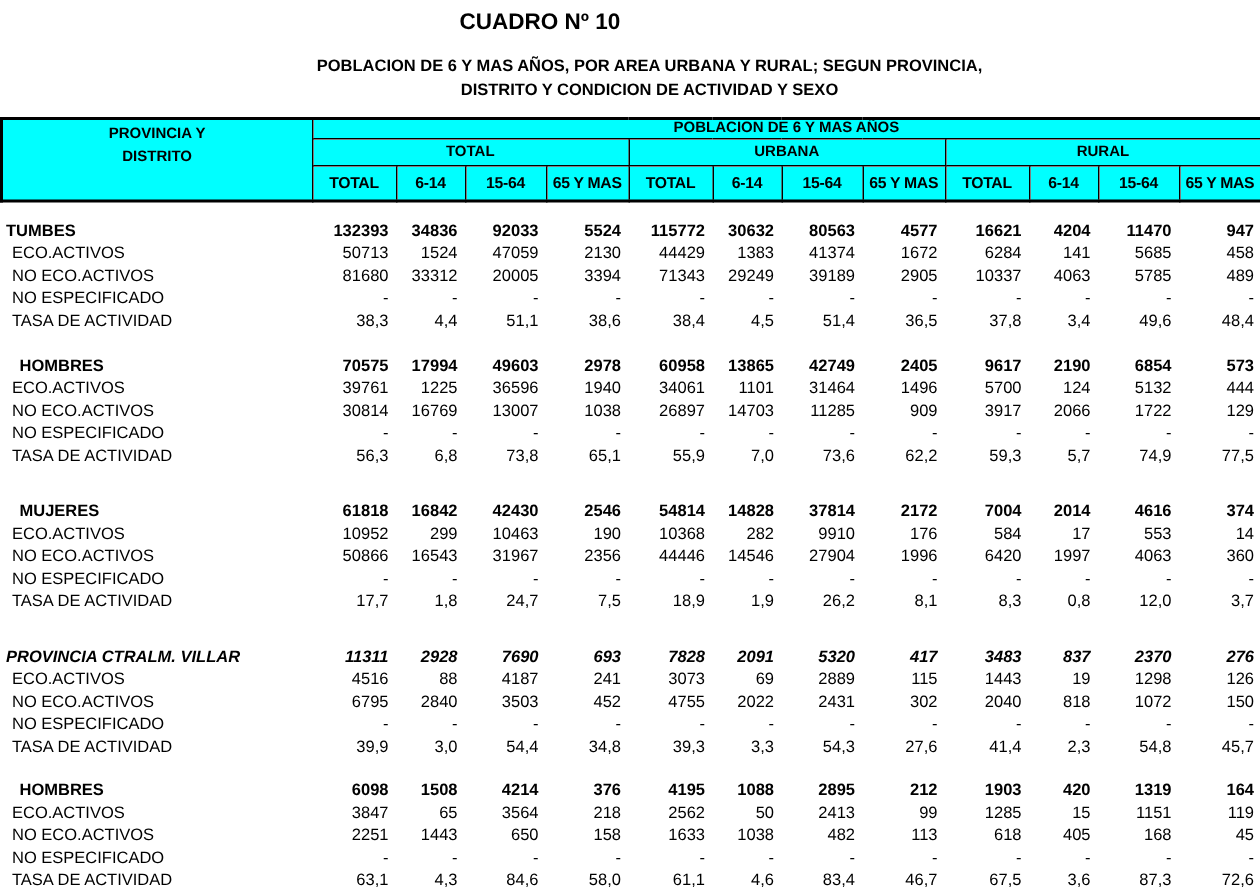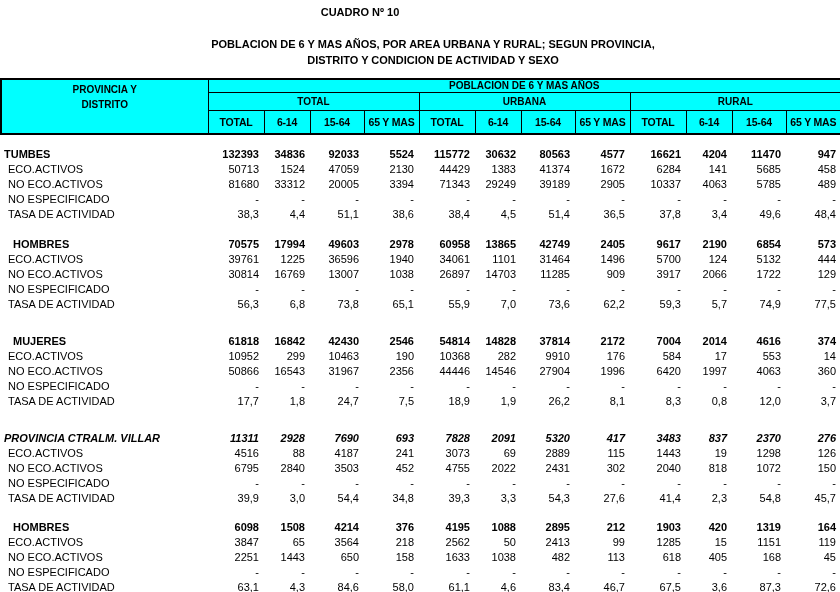--- a/index.html
+++ b/index.html
@@ -3,21 +3,21 @@
 <meta charset="utf-8">
 <style>
   html,body{margin:0;padding:0}
   body{
     width:840px;height:592px;overflow:hidden;position:relative;
     background:#ffffff;color:#000;
     font-family:"Liberation Sans",sans-serif;
   }
   .title{
     position:absolute;top:6px;left:0;width:720px;
-    text-align:center;font-size:11px;font-weight:bold;
+    text-align:center;font-size:15px;font-weight:bold;
   }
   .subtitle{
     position:absolute;top:36px;left:0;width:840px;
     text-align:center;font-size:11px;font-weight:bold;line-height:16px;margin-left:13px;
   }
   table{border-collapse:collapse;table-layout:fixed;width:840px}
   .hdr{
     position:absolute;top:78px;left:0;
     border:2px solid #000;
   }

